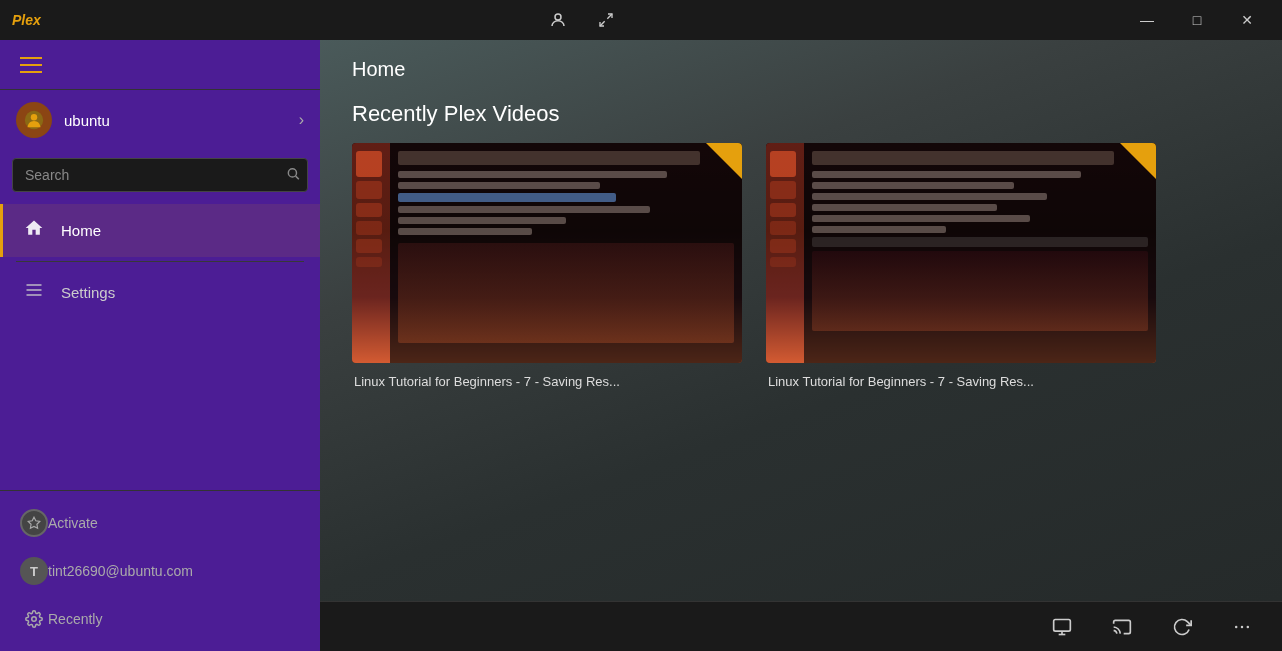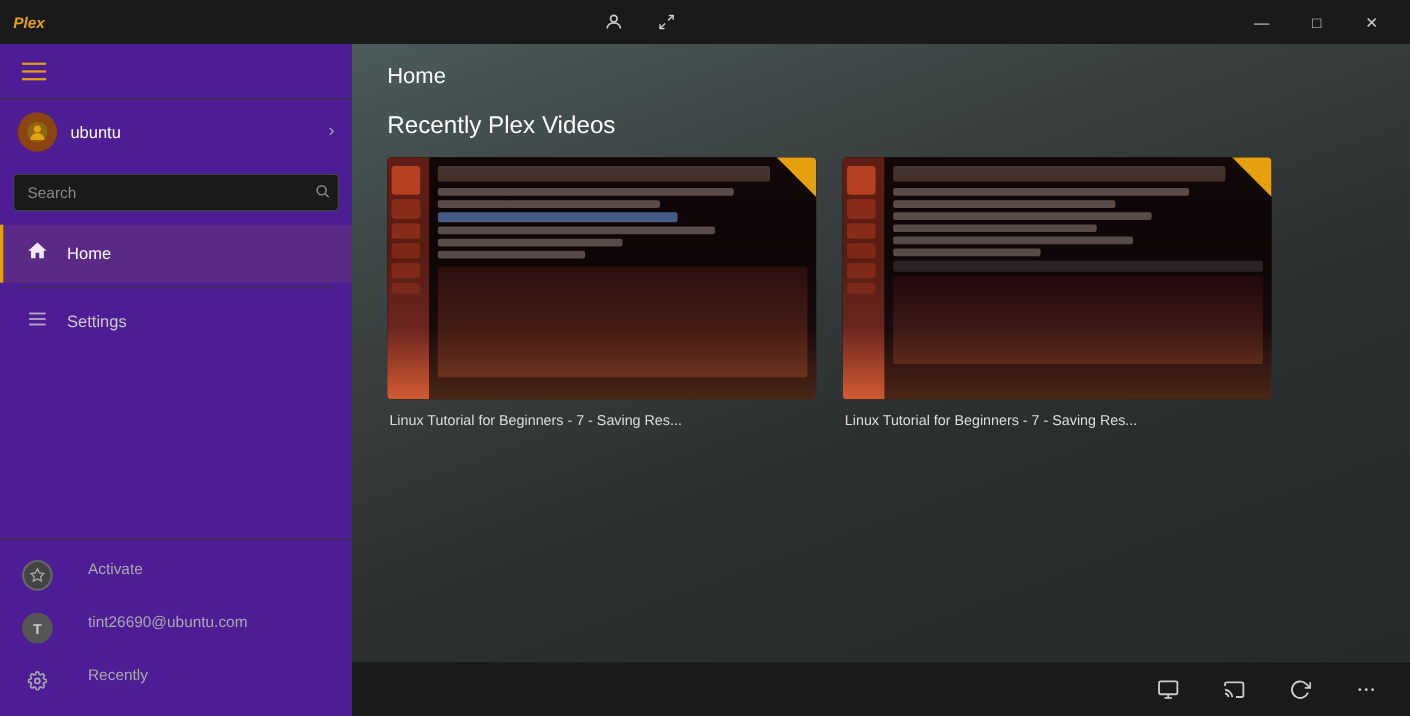--- a/index.html
+++ b/index.html
@@ -202,24 +202,24 @@
       background: #383838;
       margin: 4px 16px;
     }
 
     .sidebar-footer {
       border-top: 1px solid #333;
       padding: 8px 0;
     }
     .footer-item {
       display: flex;
-      align-items: flex-start;
+      align-items: center;
       padding: 10px 20px;
       cursor: pointer;
-      gap: 32px;
+      gap: 0;
       font-size: 14px;
       color: #aaa;
     }
     .footer-icon {
       width: 28px;
       height: 28px;
       border-radius: 50%;
       display: flex;
       align-items: center;
       justify-content: center;

